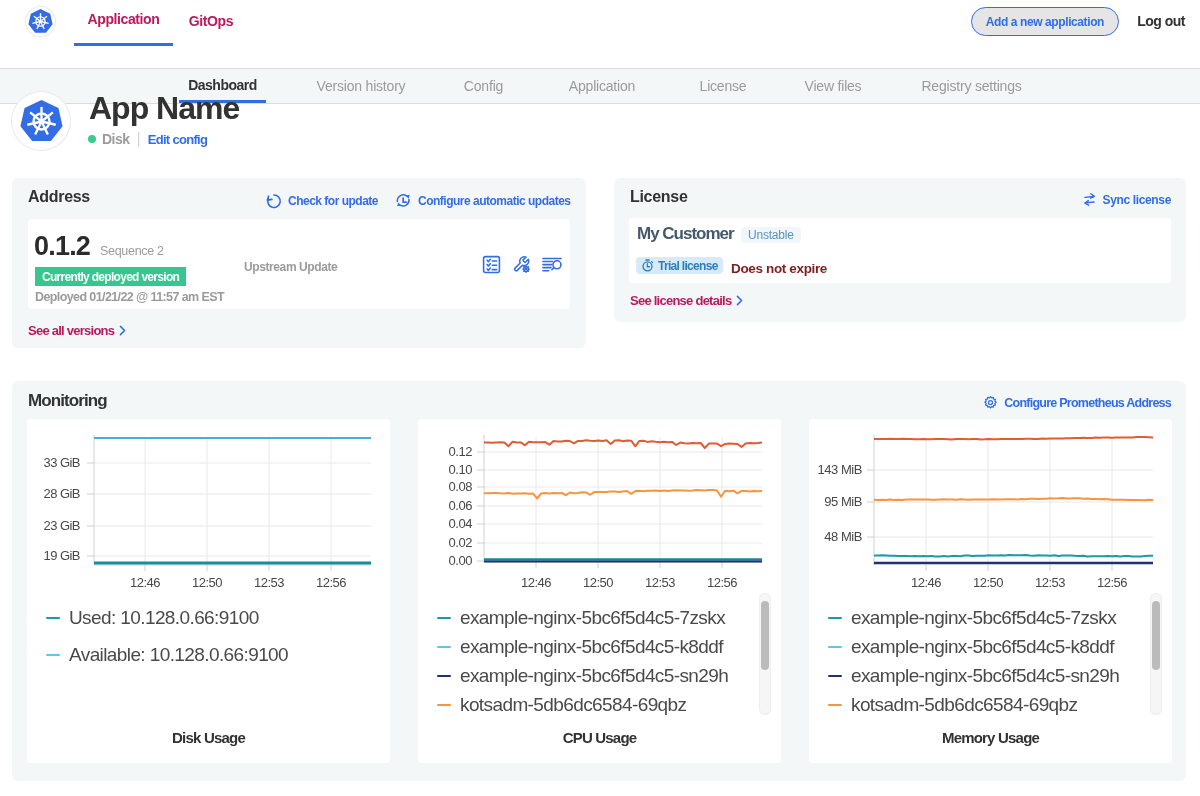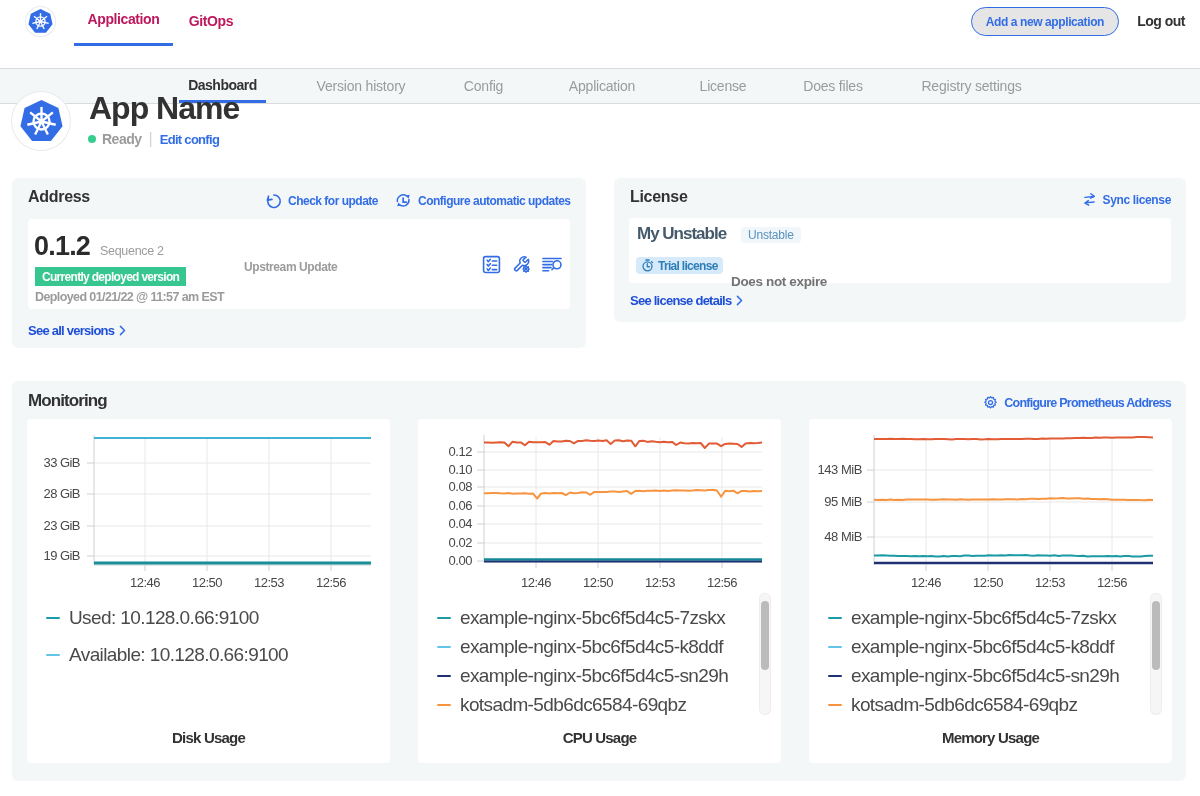--- a/index.html
+++ b/index.html
@@ -36,29 +36,29 @@
 
   
   #vercard { left:12px; top:178px; width:574px; height:170px; }
   #vercard .whitebox { left:16px; top:41px; width:542px; height:90px; }
   .vnum { position:absolute; left:6px; top:12px; font-size:27px; font-weight:bold; color:#2b2b2b; letter-spacing:-0.8px; }
   .vseq { position:absolute; left:72px; top:25px; font-size:12.5px; font-weight:normal; color:#9b9b9b; letter-spacing:-0.3px; }
   .vpill { position:absolute; left:7px; top:48px; height:19px; padding:0 7px; background:#37c690; border-radius:0; color:#fff; font-size:12px; font-weight:bold; letter-spacing:-0.7px; display:flex; align-items:center; }
   .vdep { position:absolute; left:7px; top:71px; font-size:12.5px; font-weight:bold; color:#9b9b9b; letter-spacing:-0.6px; }
   .vup { position:absolute; left:216px; top:41px; font-size:12px; font-weight:bold; color:#9b9b9b; letter-spacing:-0.4px; }
   .vicons { position:absolute; right:8px; top:36px; display:flex; gap:11px; align-items:center; }
-  .seeall { position:absolute; left:16px; top:145px; font-size:13px; font-weight:bold; color:#1d4ed8; letter-spacing:-0.75px; display:flex; align-items:center; }
+  .seeall { position:absolute; left:16px; top:145px; font-size:13px; font-weight:bold; color:#be185d; letter-spacing:-0.75px; display:flex; align-items:center; }
 
   
   #liccard { left:614px; top:178px; width:572px; height:144px; }
   #liccard .whitebox { left:15px; top:40px; width:542px; height:65px; }
   .custname { position:absolute; left:8px; top:6px; font-size:17px; font-weight:bold; color:#44596b; letter-spacing:-1px; }
   .unstable { position:absolute; left:112px; top:9px; height:16px; padding:0 7px; background:#f1f6fb; border-radius:4px; color:#5a93bd; font-size:12px; font-weight:normal; letter-spacing:-0.2px; display:flex; align-items:center; }
   .trialpill { position:absolute; left:7px; top:39px; height:17px; padding:0 5px; background:#d7eafa; border-radius:4px; color:#2e7eb8; font-size:12px; font-weight:bold; letter-spacing:-0.7px; display:flex; align-items:center; gap:4px; }
-  .noexpire { position:absolute; left:102px; top:56px; font-size:13.5px; font-weight:bold; color:#737373; letter-spacing:-0.35px; }
+  .noexpire { position:absolute; left:102px; top:43px; font-size:13.5px; font-weight:bold; color:#7f1d1d; letter-spacing:-0.35px; }
 
   
   #moncard { left:12px; top:381px; width:1174px; height:400px; }
   .chartcard { position:absolute; top:38px; width:363px; height:344px; background:#fff; border-radius:4px; }
   .charttitle { position:absolute; left:0; width:363px; top:310px; text-align:center; font-size:15px; font-weight:bold; color:#323232; letter-spacing:-0.8px; }
   .legrow { position:absolute; display:flex; align-items:center; font-size:19px; color:#4a4a4a; letter-spacing:-0.6px; }
   .legdash { width:14px; height:2.5px; margin-right:9px; border-radius:1px; flex:none; }
   .scrolltrack { position:absolute; right:10px; top:174px; width:12px; height:122px; background:#f6f6f6; border-radius:6px; box-shadow:inset 0 0 0 1px #eee; }
   .scrollthumb { position:absolute; left:2px; top:8px; width:8px; height:69px; background:#bbbbbb; border-radius:4px; }
 </style>
@@ -87,21 +87,21 @@
   <div class="addbtn">Add a new application</div>
   <div class="logout">Log out</div>
 </div>
 
 <div class="subnav">
   <div class="subtab active" style="left:179px; width:87px;">Dashboard</div>
   <div class="subtab" style="left:296px; width:130px;">Version history</div>
   <div class="subtab" style="left:446px; width:75px;">Config</div>
   <div class="subtab" style="left:541px; width:122px;">Application</div>
   <div class="subtab" style="left:683px; width:80px;">License</div>
-  <div class="subtab" style="left:783px; width:100px;">Does files</div>
+  <div class="subtab" style="left:783px; width:100px;">View files</div>
   <div class="subtab" style="left:903px; width:137px;">Registry settings</div>
 </div>
 
 <div class="appicon">
   <svg width="47" height="47" viewBox="0 0 100 100">
       <polygon points="50,4 86,21.3 94.8,60.2 70,91.4 30,91.4 5.2,60.2 14,21.3" fill="#326de6"></polygon>
       <g stroke="#fff" stroke-width="5" fill="none">
         <circle cx="50" cy="50" r="17"></circle>
         <line x1="50" y1="50" x2="50" y2="19"></line>
         <line x1="50" y1="50" x2="74.2" y2="30.7"></line>
@@ -110,21 +110,21 @@
         <line x1="50" y1="50" x2="36.5" y2="77.9"></line>
         <line x1="50" y1="50" x2="19.8" y2="56.9"></line>
         <line x1="50" y1="50" x2="25.8" y2="30.7"></line>
       </g>
       <circle cx="50" cy="50" r="6" fill="#fff"></circle>
     </svg>
 </div>
 <div class="appname">App Name</div>
 <div class="readyrow">
   <span class="dot"></span>
-    <span class="ready">Ready</span>
+    <span class="ready">Disk</span>
   <span class="sep">|</span>
   <span class="link" style="font-size:13px; letter-spacing:-0.7px;">Edit config</span>
 </div>
 
 <div class="card" id="vercard">
   <div class="card-head">Address</div>
   <div class="iconlink" style="position:absolute; left:253px; top:14px;">
     <svg width="17" height="17" viewBox="0 0 24 24" fill="none" stroke="#326de6" stroke-width="2.3" stroke-linecap="round">
       <path d="M12.5 4.2 A 8.8 8.8 0 1 1 4.6 9.4"></path>
       <path d="M3.5 11.4 L5 5.9"></path>
@@ -196,21 +196,21 @@
   <div class="iconlink" style="position:absolute; right:15px; top:14px; font-size:12px; letter-spacing:-0.35px;">
     <svg width="13" height="15" viewBox="0 0 24 27" fill="none" stroke="#326de6" stroke-width="2.6" stroke-linecap="round" stroke-linejoin="round">
       <path d="M3.5 9.5 L20 8"></path>
       <path d="M14.5 3 L20.8 7.8 L14 11"></path>
       <path d="M20.5 18 L4.5 19.8"></path>
       <path d="M10 15.5 L3.6 20.2 L10.5 24"></path>
     </svg>
     Sync license
   </div>
   <div class="whitebox">
-    <div class="custname">My Unstable</div>
+    <div class="custname">My Customer</div>
     <div class="unstable">Unstable</div>
     <div class="trialpill">
       <svg width="13" height="13" viewBox="0 0 24 24" fill="none" stroke="#2e7eb8" stroke-width="2.4" stroke-linecap="round" stroke-linejoin="round">
         <circle cx="12" cy="13.5" r="8.3"></circle>
         <path d="M11.6 8.7 L11.6 14.3 L15.7 14.3"></path>
         <path d="M9 1.8 L15 1.8"></path>
         <path d="M19.5 4.8 L21.3 6.6"></path>
       </svg>
       Trial license
     </div>

